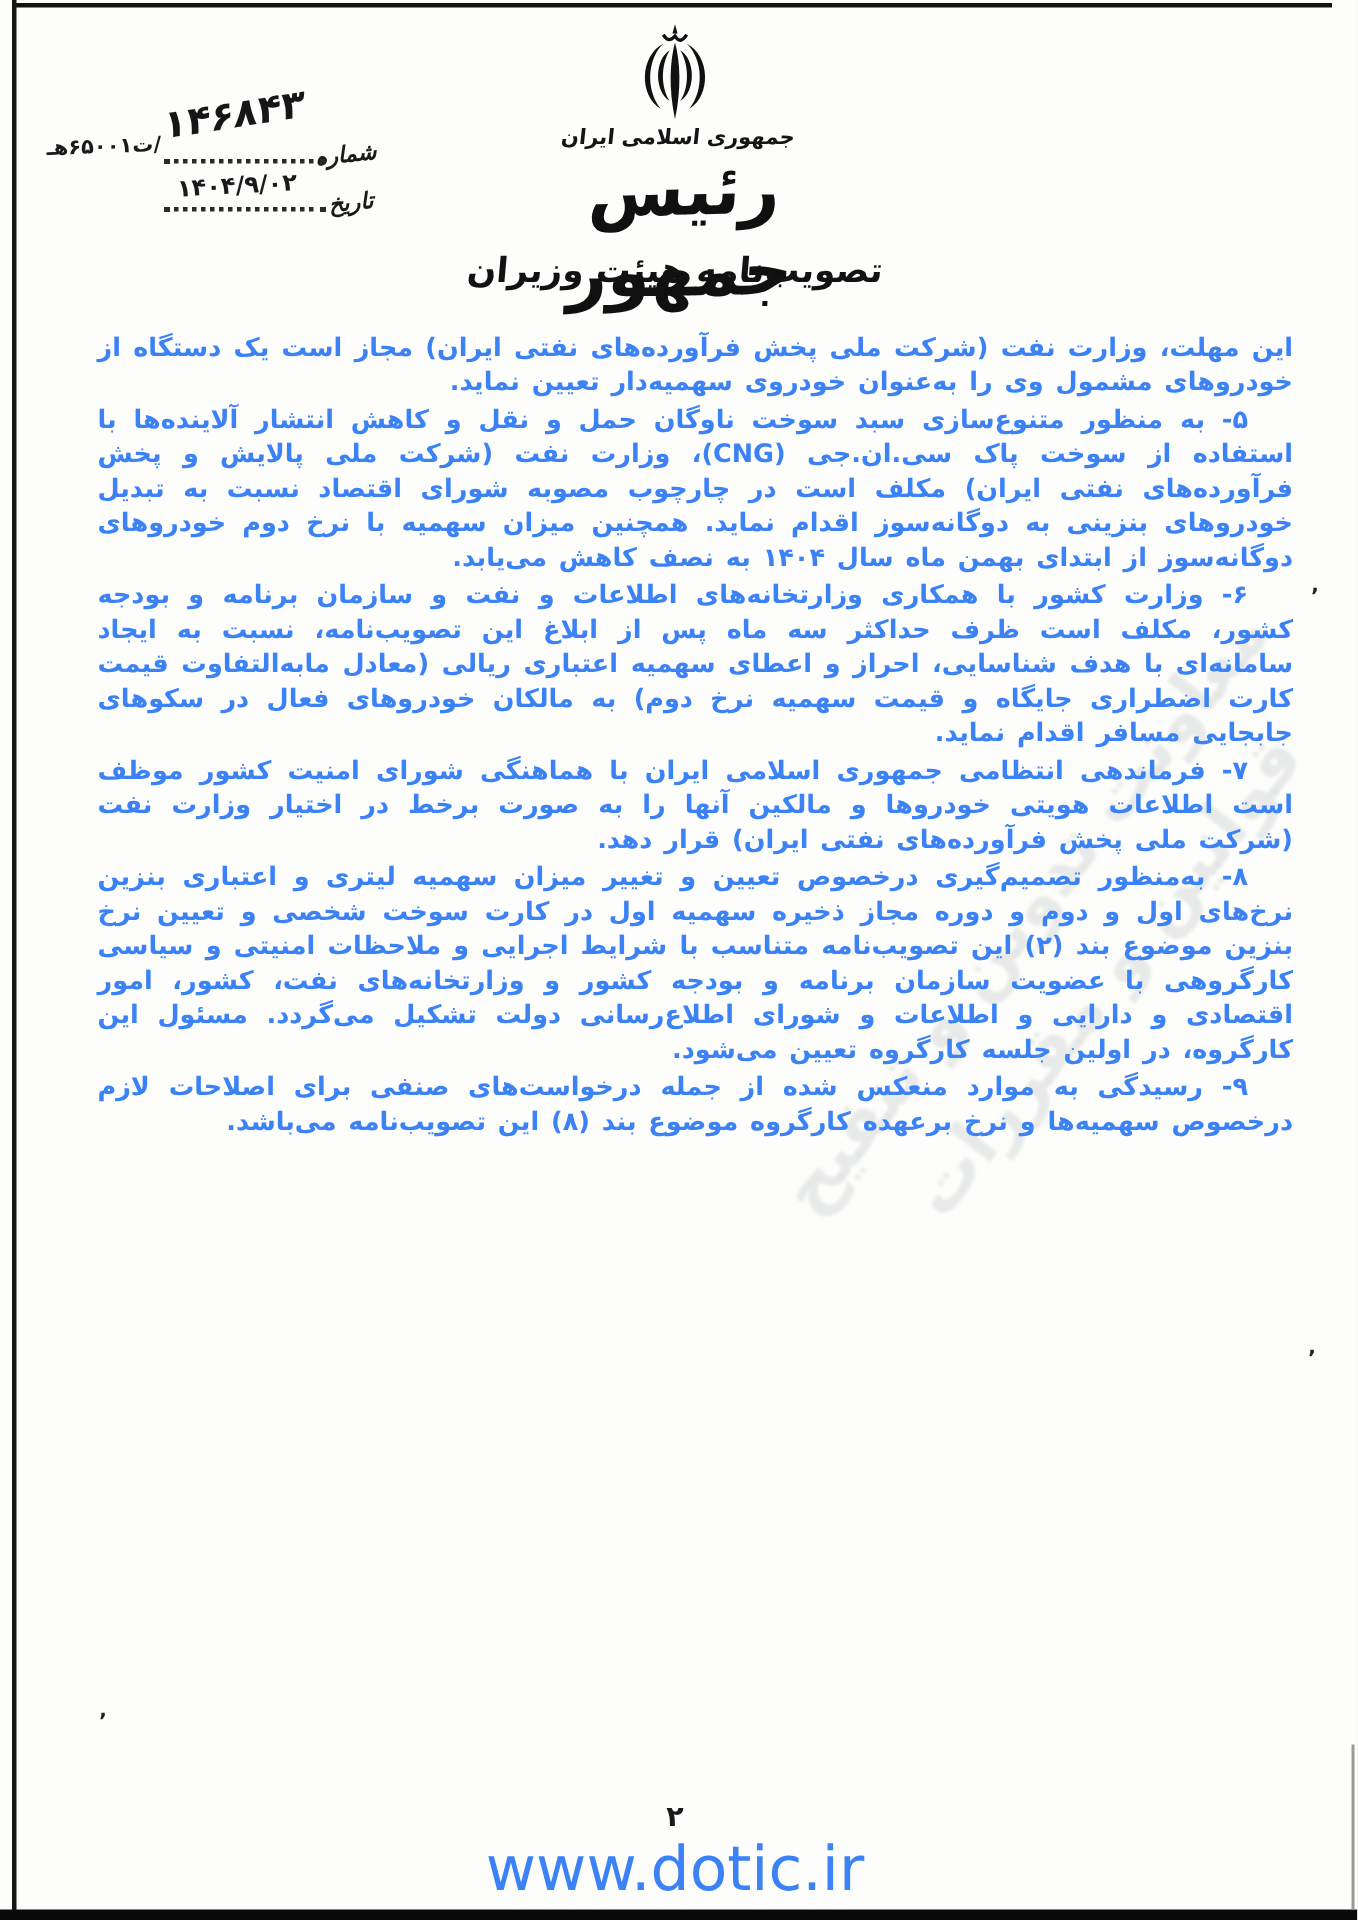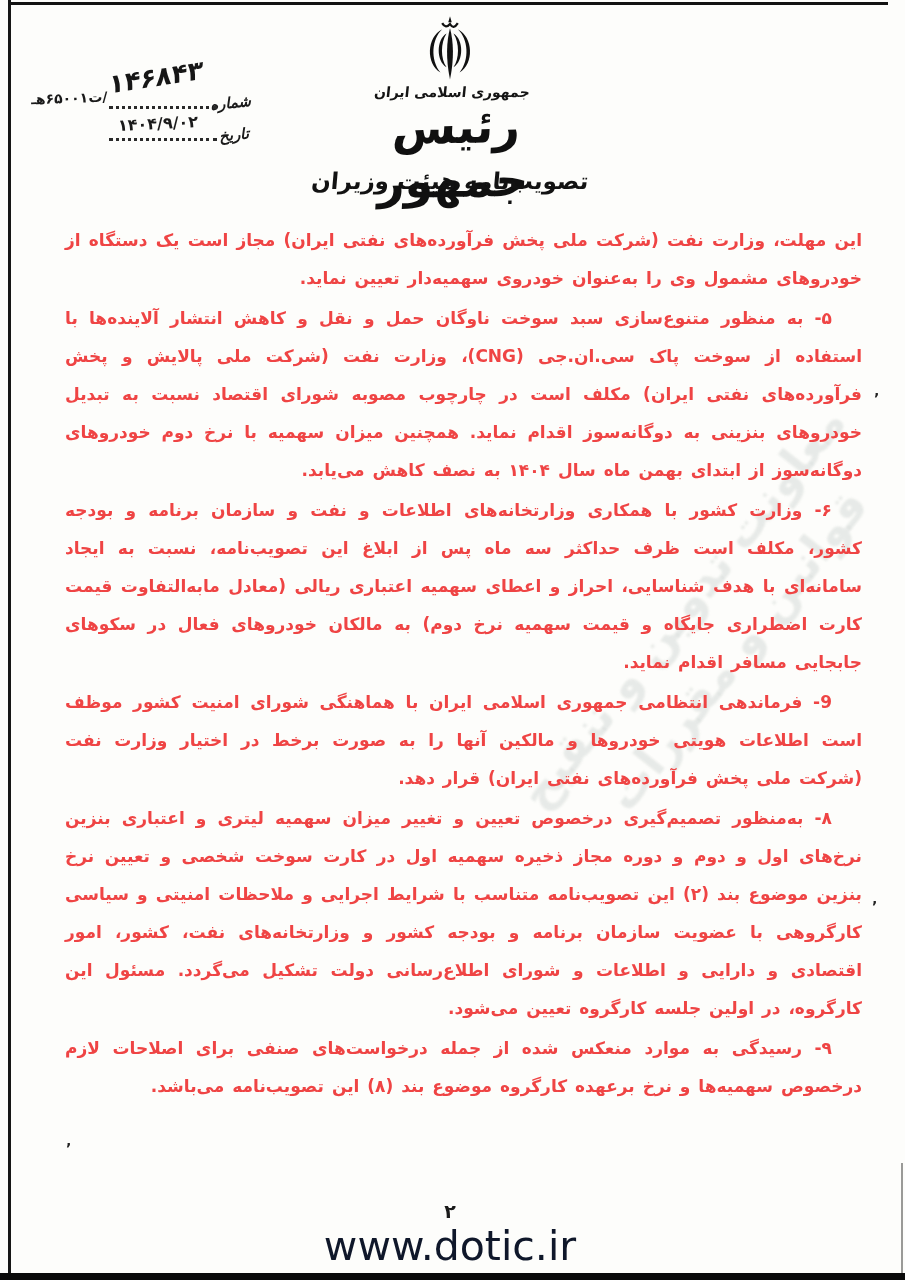--- a/index.html
+++ b/index.html
@@ -65,22 +65,22 @@
     transform:rotate(-52deg);transform-origin:center;
     font-size:46px;font-weight:bold;color:rgba(120,135,128,0.16);
     direction:rtl;text-align:center;pointer-events:none;filter:blur(1px);
     z-index:0;line-height:1.5;
   }
 
   
   .body-text{
     position:absolute;left:65px;top:221px;width:797px;
     direction:rtl;text-align:justify;
-    font-size:17px;font-weight:bold;color:#ef4444;
-    line-height:38px;word-spacing:2px;z-index:1;
+    font-size:17px;font-weight:bold;color:#3b82f6;
+    line-height:23px;word-spacing:2px;z-index:1;
   }
   .body-text p{margin:0 0 2px 0;}
   .body-text p.indent{text-indent:30px;}
 
   
   .page-number{
     position:absolute;left:330px;top:1200px;width:240px;text-align:center;
     font-size:19px;font-weight:bold;color:#1a1a1a;z-index:2;
   }
   .site-watermark{
@@ -128,25 +128,25 @@
     <span class="number-suffix">/ت۶۵۰۰۱هـ</span>
     <span class="meta-label lbl-date">تاریخ</span>
     <span class="dots dots-date"></span>
     <span class="date-value">۱۴۰۴/۹/۰۲</span>
   </div>
 
   <div class="body-text">
     <p>این مهلت، وزارت نفت (شرکت ملی پخش فرآورده‌های نفتی ایران) مجاز است یک دستگاه از خودروهای مشمول وی را به‌عنوان خودروی سهمیه‌دار تعیین نماید.</p>
     <p class="indent">۵- به منظور متنوع‌سازی سبد سوخت ناوگان حمل و نقل و کاهش انتشار آلاینده‌ها با استفاده از سوخت پاک سی.ان.جی (CNG)، وزارت نفت (شرکت ملی پالایش و پخش فرآورده‌های نفتی ایران) مکلف است در چارچوب مصوبه شورای اقتصاد نسبت به تبدیل خودروهای بنزینی به دوگانه‌سوز اقدام نماید. همچنین میزان سهمیه با نرخ دوم خودروهای دوگانه‌سوز از ابتدای بهمن ماه سال ۱۴۰۴ به نصف کاهش می‌یابد.</p>
     <p class="indent">۶- وزارت کشور با همکاری وزارتخانه‌های اطلاعات و نفت و سازمان برنامه و بودجه کشور، مکلف است ظرف حداکثر سه ماه پس از ابلاغ این تصویب‌نامه، نسبت به ایجاد سامانه‌ای با هدف شناسایی، احراز و اعطای سهمیه اعتباری ریالی (معادل مابه‌التفاوت قیمت کارت اضطراری جایگاه و قیمت سهمیه نرخ دوم) به مالکان خودروهای فعال در سکوهای جابجایی مسافر اقدام نماید.</p>
-    <p class="indent">9- فرماندهی انتظامی جمهوری اسلامی ایران با هماهنگی شورای امنیت کشور موظف است اطلاعات هویتی خودروها و مالکین آنها را به صورت برخط در اختیار وزارت نفت (شرکت ملی پخش فرآورده‌های نفتی ایران) قرار دهد.</p>
+    <p class="indent">۷- فرماندهی انتظامی جمهوری اسلامی ایران با هماهنگی شورای امنیت کشور موظف است اطلاعات هویتی خودروها و مالکین آنها را به صورت برخط در اختیار وزارت نفت (شرکت ملی پخش فرآورده‌های نفتی ایران) قرار دهد.</p>
     <p class="indent">۸- به‌منظور تصمیم‌گیری درخصوص تعیین و تغییر میزان سهمیه لیتری و اعتباری بنزین نرخ‌های اول و دوم و دوره مجاز ذخیره سهمیه اول در کارت سوخت شخصی و تعیین نرخ بنزین موضوع بند (۲) این تصویب‌نامه متناسب با شرایط اجرایی و ملاحظات امنیتی و سیاسی کارگروهی با عضویت سازمان برنامه و بودجه کشور و وزارتخانه‌های نفت، کشور، امور اقتصادی و دارایی و اطلاعات و شورای اطلاع‌رسانی دولت تشکیل می‌گردد. مسئول این کارگروه، در اولین جلسه کارگروه تعیین می‌شود.</p>
     <p class="indent">۹- رسیدگی به موارد منعکس شده از جمله درخواست‌های صنفی برای اصلاحات لازم درخصوص سهمیه‌ها و نرخ برعهده کارگروه موضوع بند (۸) این تصویب‌نامه می‌باشد.</p>
   </div>
 
   <span class="artifact" style="left:874px;top:390px;">’</span>
   <span class="artifact" style="left:872px;top:898px;">’</span>
   <span class="artifact" style="left:66px;top:1140px;">’</span>
 
   <div class="page-number">۲</div>
-  <div class="site-watermark" style="color: #0f172a;">www.dotic.ir</div>
+  <div class="site-watermark" style="color: #3b82f6;">www.dotic.ir</div>
 
 </div>
 
 </body></html>

